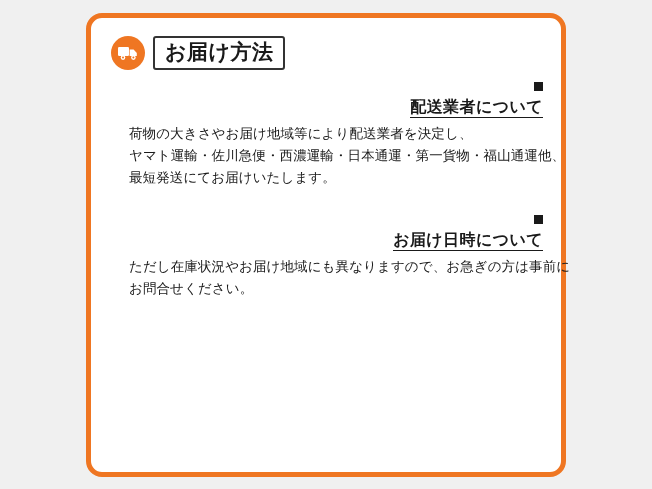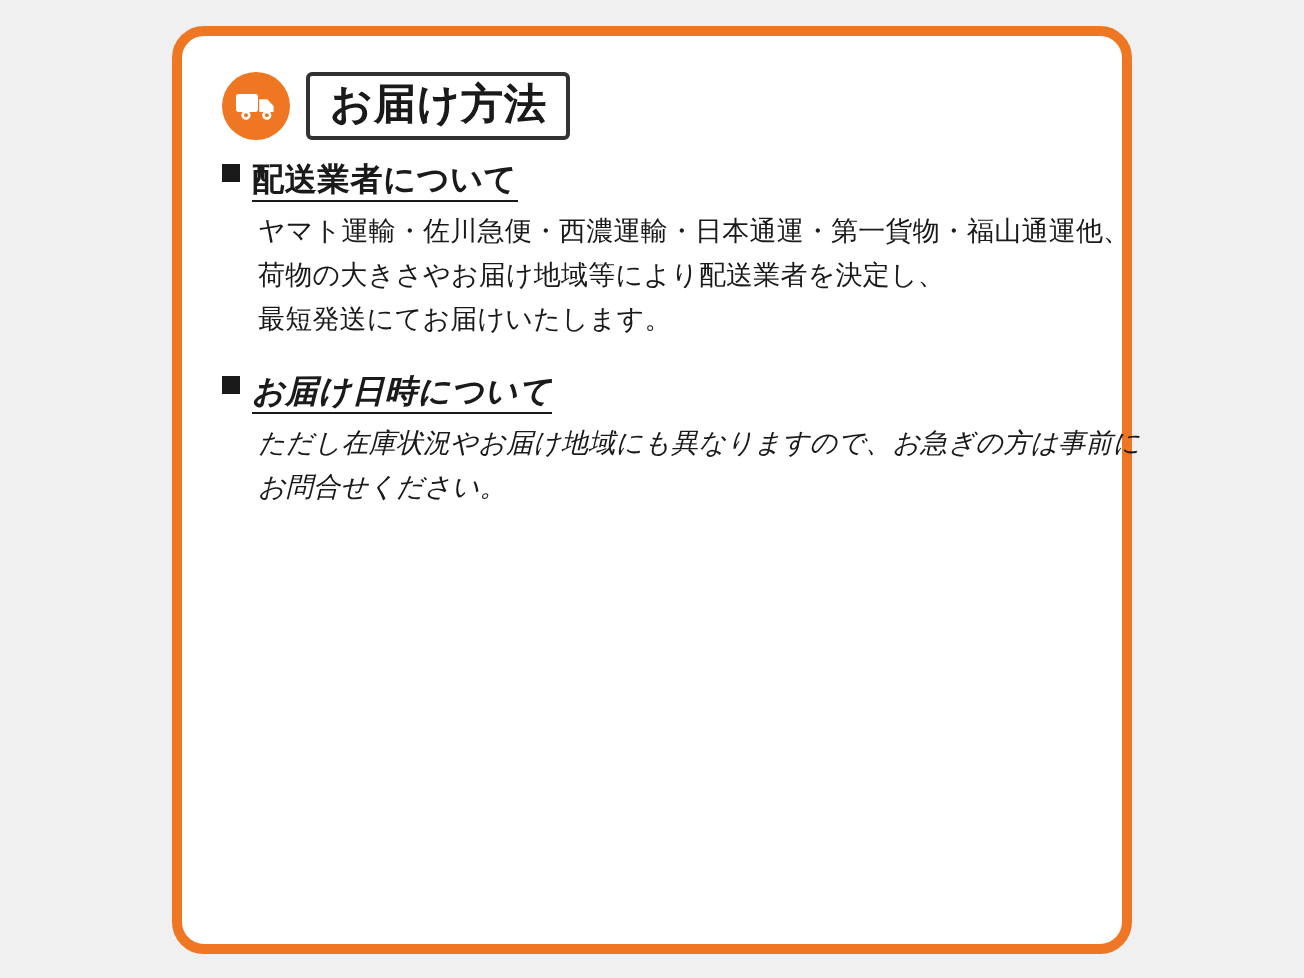--- a/index.html
+++ b/index.html
@@ -59,23 +59,24 @@
     font-weight: bold;
     color: #1a1a1a;
     line-height: 1.15;
     letter-spacing: 0.5px;
   }
   .section {
     margin: 0 0 13px 2px;
   }
   .section-head {
     display: flex;
-    align-items: flex-start;
+    align-items: flex-end;
     gap: 6px;
     margin-bottom: 5px;
+    flex-direction: column;
   }
   .sq {
     width: 9px;
     height: 9px;
     background: #1a1a1a;
     flex: 0 0 auto;
     margin-top: 2px;
   }
   .section-title {
     font-size: 16px;
@@ -91,21 +92,21 @@
   }
   .line {
     font-size: 13.5px;
     color: #1a1a1a;
     line-height: 1.62;
     letter-spacing: 0.1px;
     white-space: nowrap;
   }
   .sec-1 { margin-top: 2px; }
   .sec-2 { margin-top: 14px; }
-  .sec-3 { margin-top: 14px; font-style: italic; }
+  .sec-3 { margin-top: 24px; }
 </style>
 </head>
 <body>
 
 <div class="page">
   <div class="card">
 
     <div class="title-row">
       <span class="truck-icon">
         <svg width="22" height="16" viewBox="0 0 22 16" aria-hidden="true">
@@ -119,22 +120,22 @@
       </span>
       <span class="title-box">お届け方法</span>
     </div>
 
     <div class="section sec-1">
       <div class="section-head">
         <span class="sq"></span>
         <span class="section-title">配送業者について</span>
       </div>
       <div class="body-lines">
+        <div class="line">荷物の大きさやお届け地域等により配送業者を決定し、</div>
         <div class="line">ヤマト運輸・佐川急便・西濃運輸・日本通運・第一貨物・福山通運他、</div>
-        <div class="line">荷物の大きさやお届け地域等により配送業者を決定し、</div>
         <div class="line">最短発送にてお届けいたします。</div>
       </div>
     </div>
 
 
     <div class="section sec-3">
       <div class="section-head">
         <span class="sq"></span>
         <span class="section-title">お届け日時について</span>
       </div>

